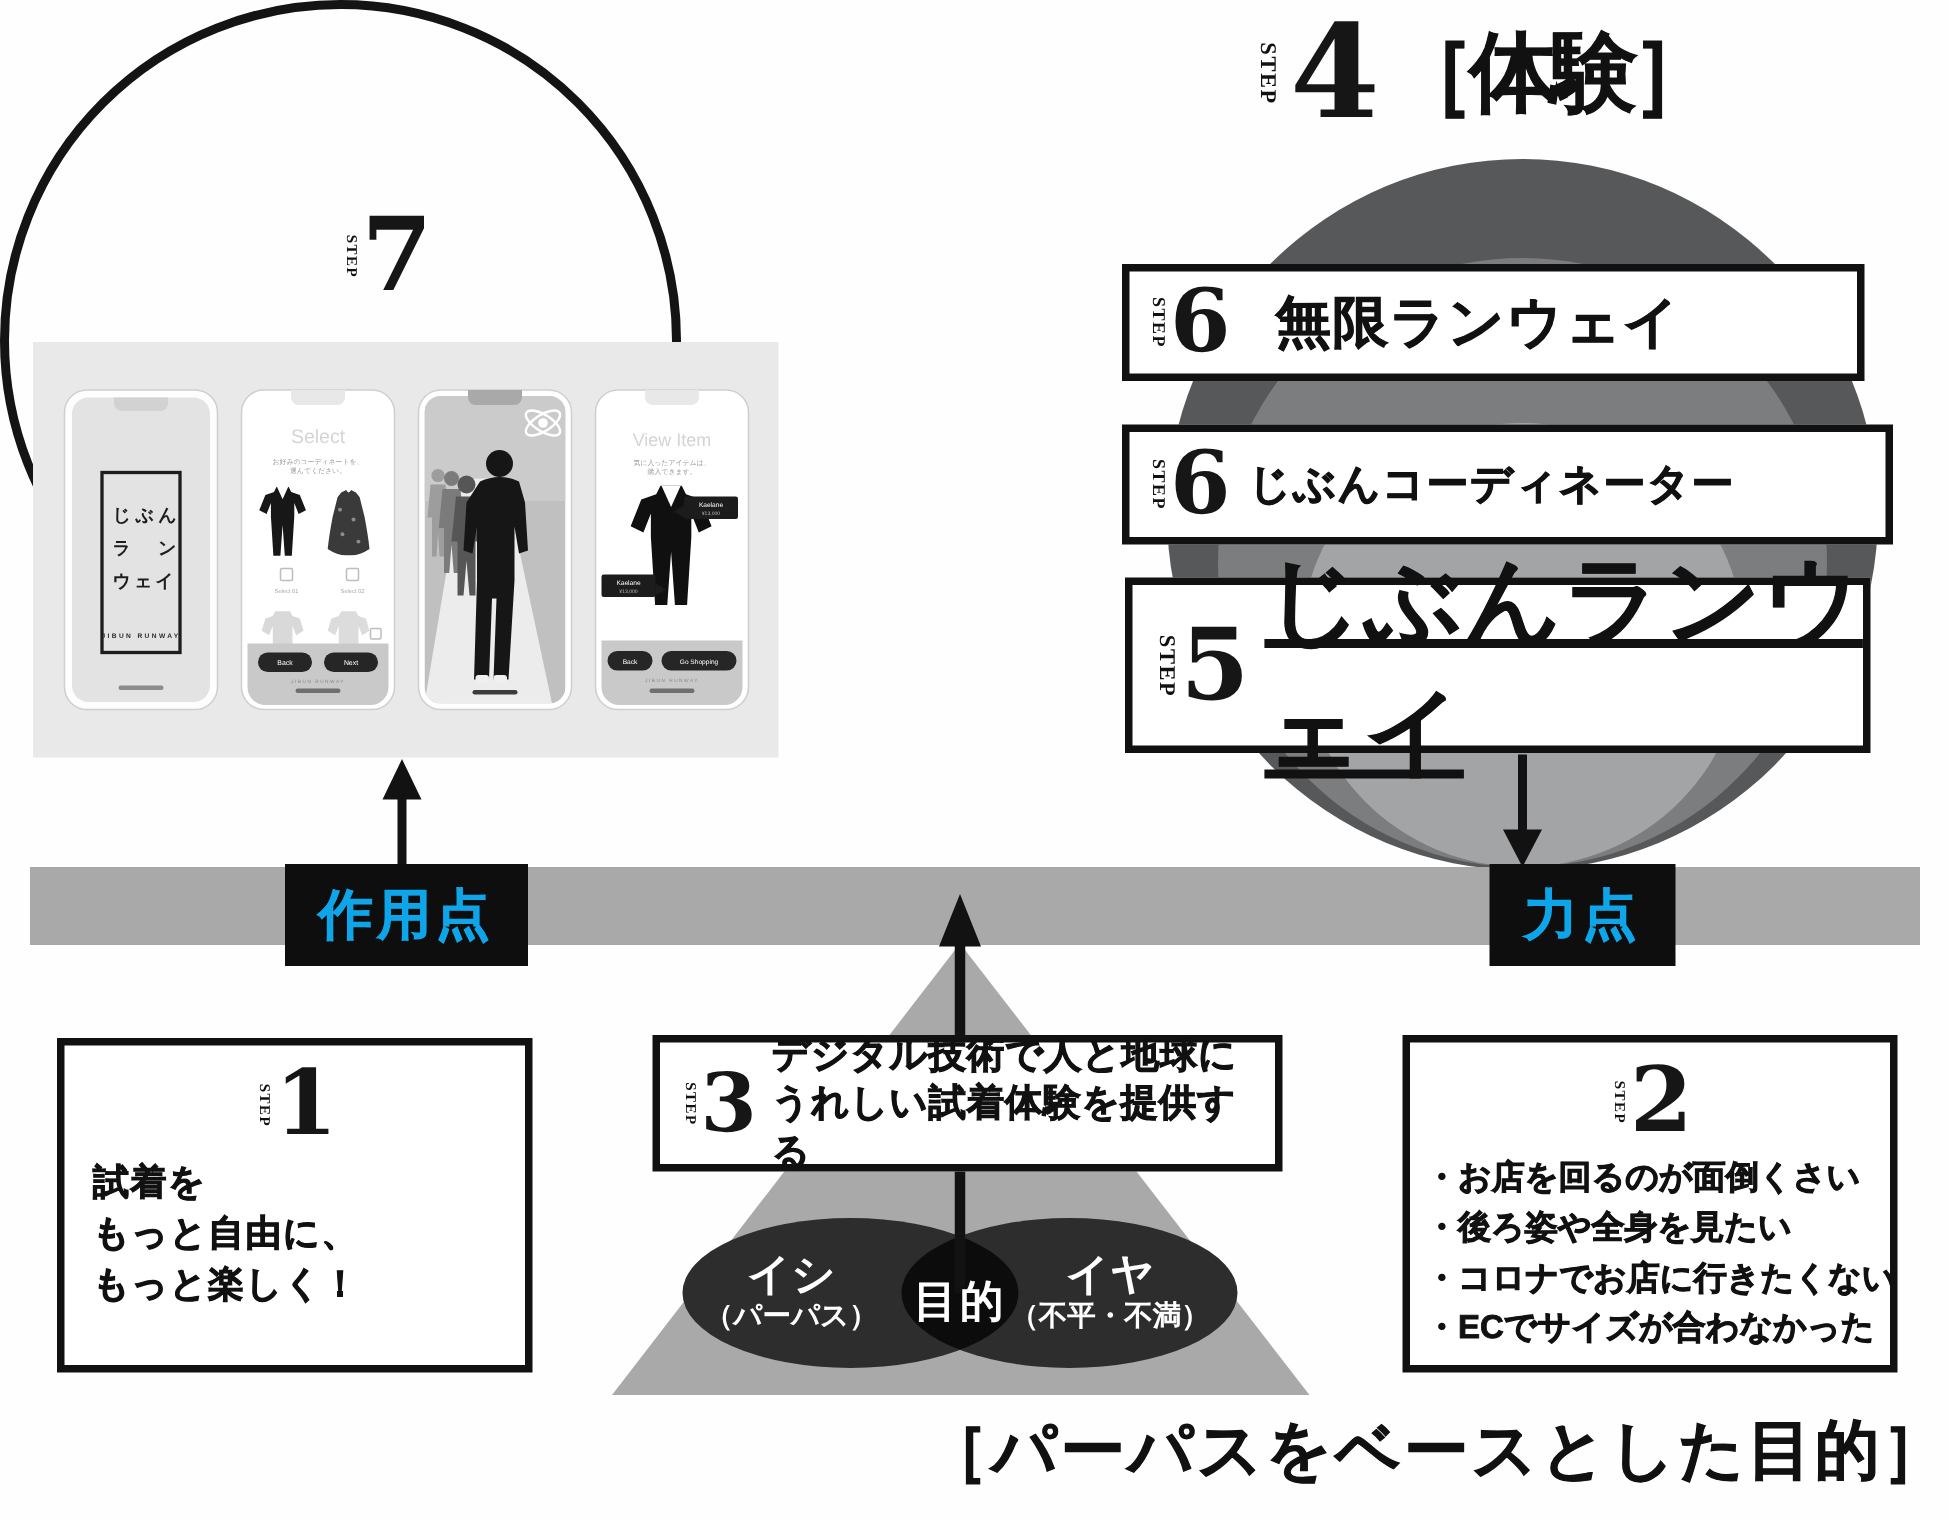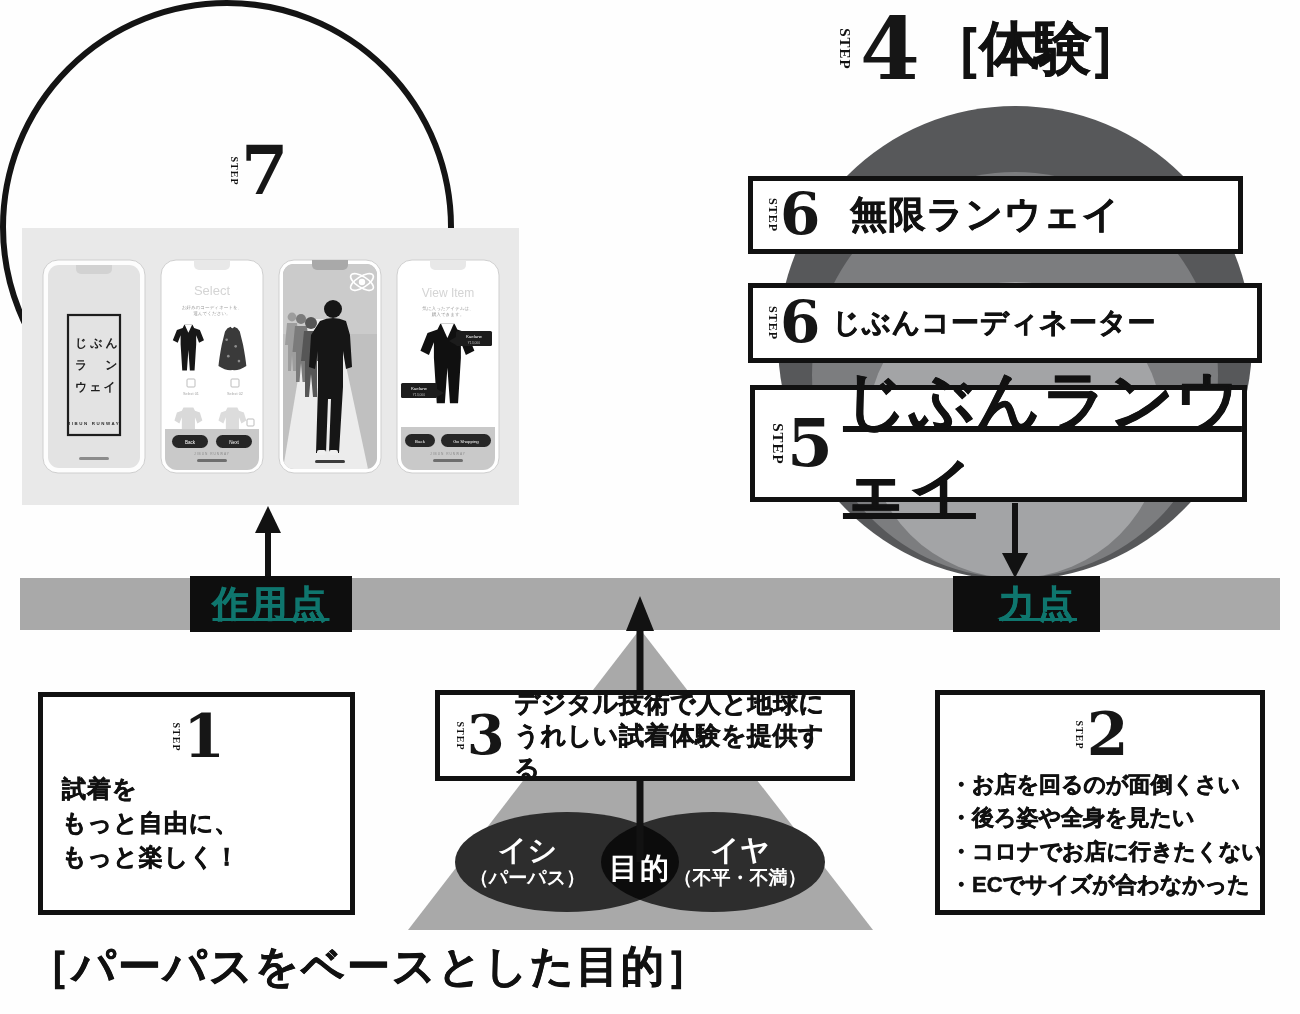--- a/index.html
+++ b/index.html
@@ -44,32 +44,32 @@
 
   .s1box{left:38px;top:692px;width:317px;height:223px;display:block;}
   .s2box{left:935px;top:690px;width:330px;height:225px;display:block;}
   .sbox-head{display:flex;justify-content:center;align-items:center;margin-top:14px;}
   .sbox-head .num{font-size:60px;}
   .s1-lines{margin:10px 0 0 19px;font-size:24px;line-height:1.42;letter-spacing:1px;}
   .s2-bullets{margin:8px 0 0 10px;font-size:22px;line-height:1.52;letter-spacing:0;white-space:nowrap;}
 
   
   .bar{left:20px;top:578px;width:1260px;height:52px;background:#a9a9a9;}
-  .lever-label{position:absolute;top:576px;height:56px;background:#0e0e0e;color:#0f766e;
-    display:flex;align-items:center;justify-content:center;font-size:36px;letter-spacing:3px;text-decoration:underline;}
+  .lever-label{position:absolute;top:576px;height:68px;background:#0e0e0e;color:#0ea5e9;
+    display:flex;align-items:center;justify-content:center;font-size:36px;letter-spacing:3px;}
   .lv-left{left:190px;width:162px;}
-  .lv-right{left:953px;width:124px;padding-left:23px;}
+  .lv-right{left:993px;width:124px;}
 
   
   .h4{left:834px;top:10px;display:flex;align-items:center;gap:6px;}
   .h4 .num{font-size:86px;}
   .h4-title{font-size:58px;letter-spacing:-4px;}
   .s7{left:226px;top:142px;display:flex;align-items:center;}
   .s7 .num{font-size:68px;}
-  .caption{left:0;right:0;top:938px;text-align:left;font-size:43px;letter-spacing:2px;padding-left:27px;}
+  .caption{left:0;right:0;top:938px;text-align:right;font-size:43px;letter-spacing:2px;padding-left:27px;}
 
   
   .venn-txt{position:absolute;color:#fff;text-align:center;line-height:1.15;}
   .v-title{font-size:29px;font-weight:900;}
   .v-sub{font-size:19px;font-weight:900;}
   .v-center{font-size:29px;font-weight:900;letter-spacing:2px;}
 
   
   .panel{left:22px;top:228px;width:497px;height:277px;background:#e9e9e9;
          display:flex;justify-content:center;align-items:center;gap:14px;}

